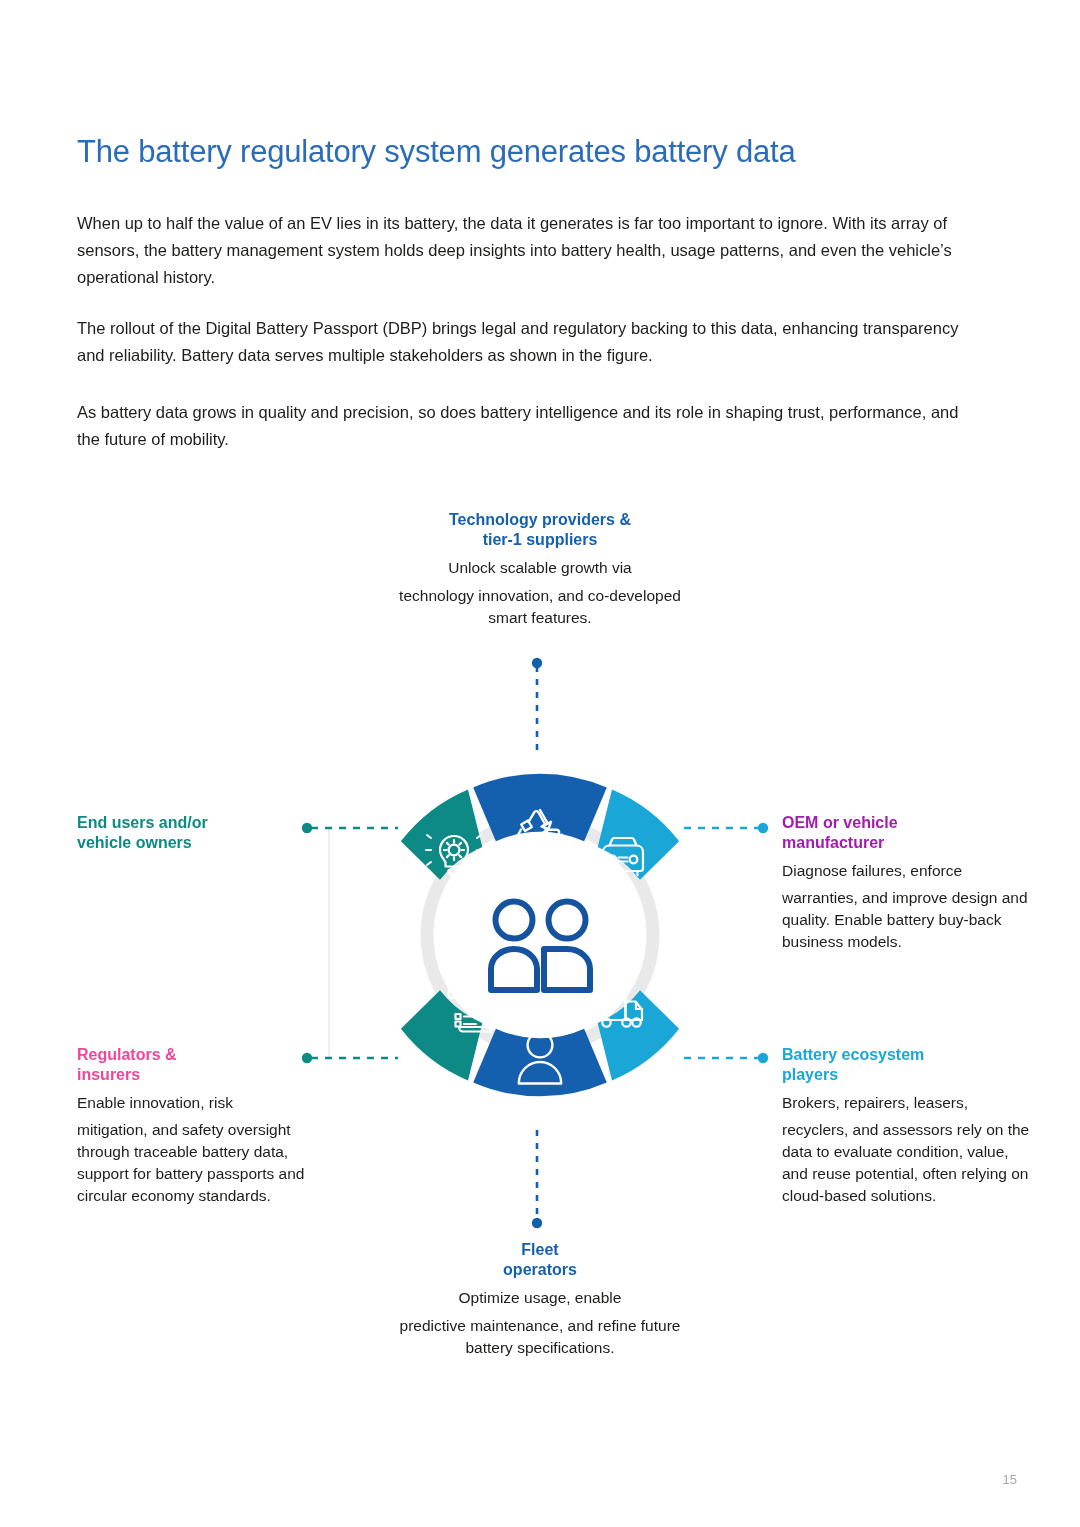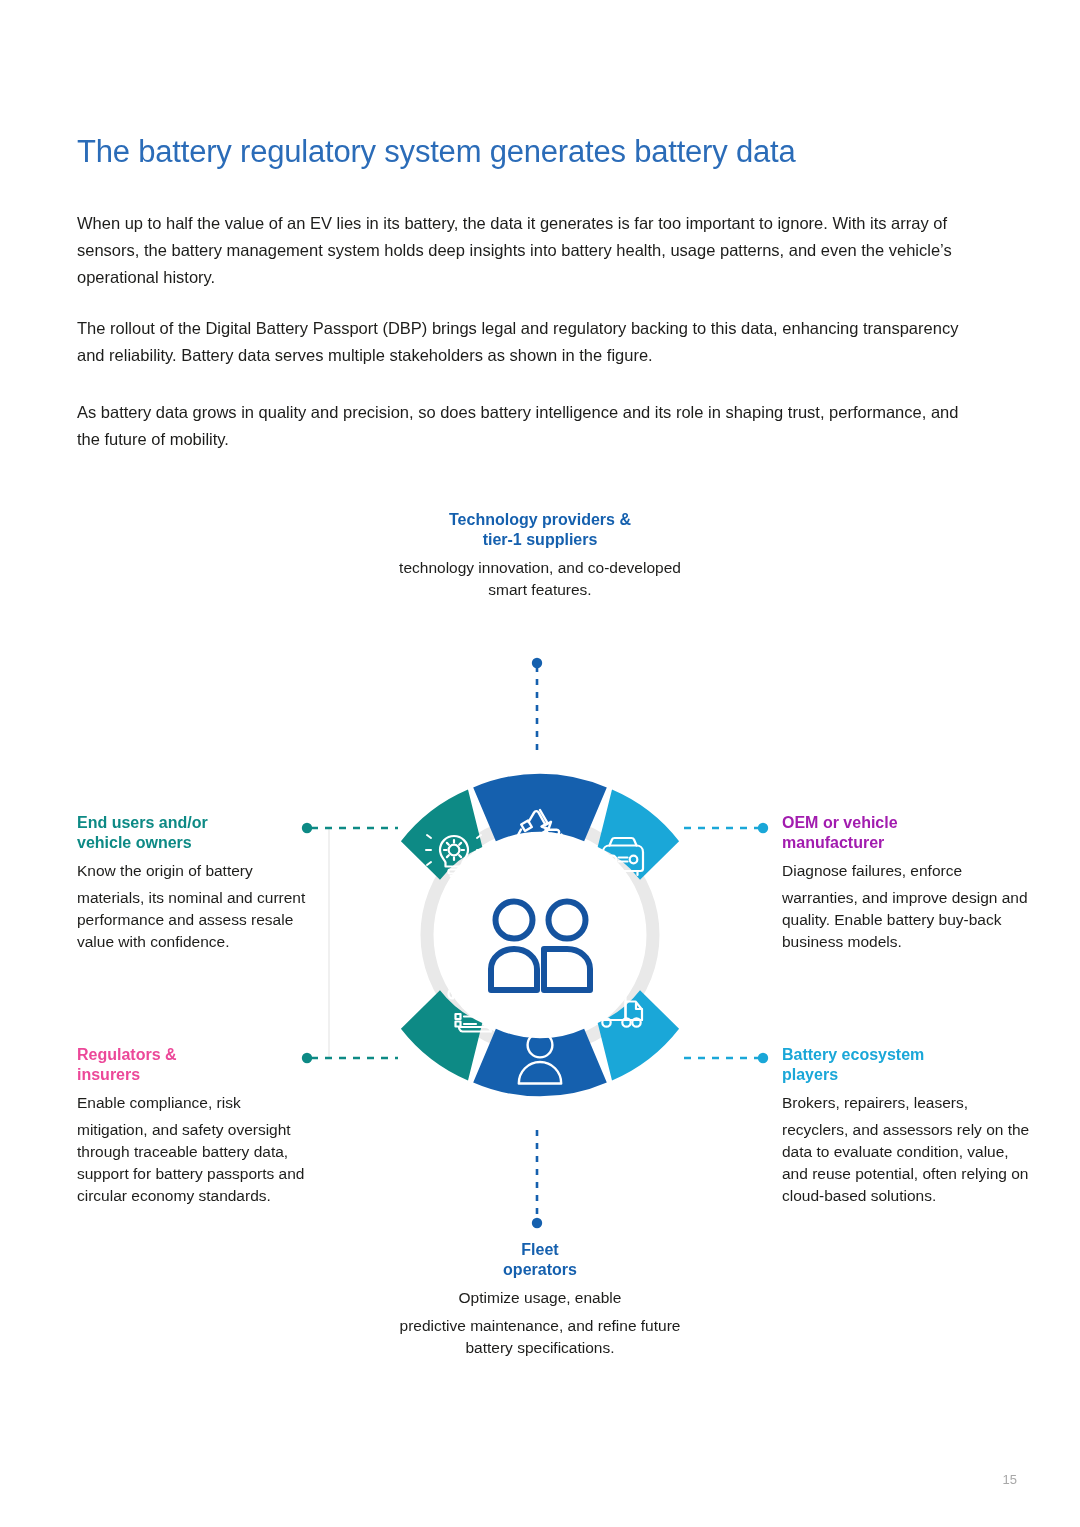--- a/index.html
+++ b/index.html
@@ -251,42 +251,39 @@
       <path d="M56 95 L56 54 L79 54 C91.5 54 102 62.5 102 74 L102 95 Z"></path>
     </g>
   </svg>
 
   <div class="stake stake-top center">
     <div class="stake-head" style="color:#1560ae">
       <span>Technology providers &amp;</span><br>
       <span>tier-1 suppliers</span>
     </div>
     <p class="stake-body">
+      <span class="lead">Unlock scalable growth via</span>
       <span>technology innovation, and co-developed smart features.</span>
     </p>
   </div>
 
   <div class="stake stake-left stake-l1">
     <div class="stake-head" style="color:#0d8a85">
       <span>End users and/or</span><br>
       <span>vehicle owners</span>
     </div>
-    <p class="stake-body">
-      <span class="lead">Know the origin of battery</span>
-      <span>materials, its nominal and current performance and assess resale value with confidence.</span>
-    </p>
   </div>
 
   <div class="stake stake-left stake-l2">
     <div class="stake-head" style="color:#ec4899">
       <span>Regulators &amp;</span><br>
       <span>insurers</span>
     </div>
     <p class="stake-body">
-      <span class="lead">Enable compliance, risk</span>
+      <span class="lead">Enable innovation, risk</span>
       <span>mitigation, and safety oversight through traceable battery data, support for battery passports and circular economy standards.</span>
     </p>
   </div>
 
   <div class="stake stake-right stake-r1">
     <div class="stake-head" style="color:#a21caf">
       <span>OEM or vehicle</span><br>
       <span>manufacturer</span>
     </div>
     <p class="stake-body">

